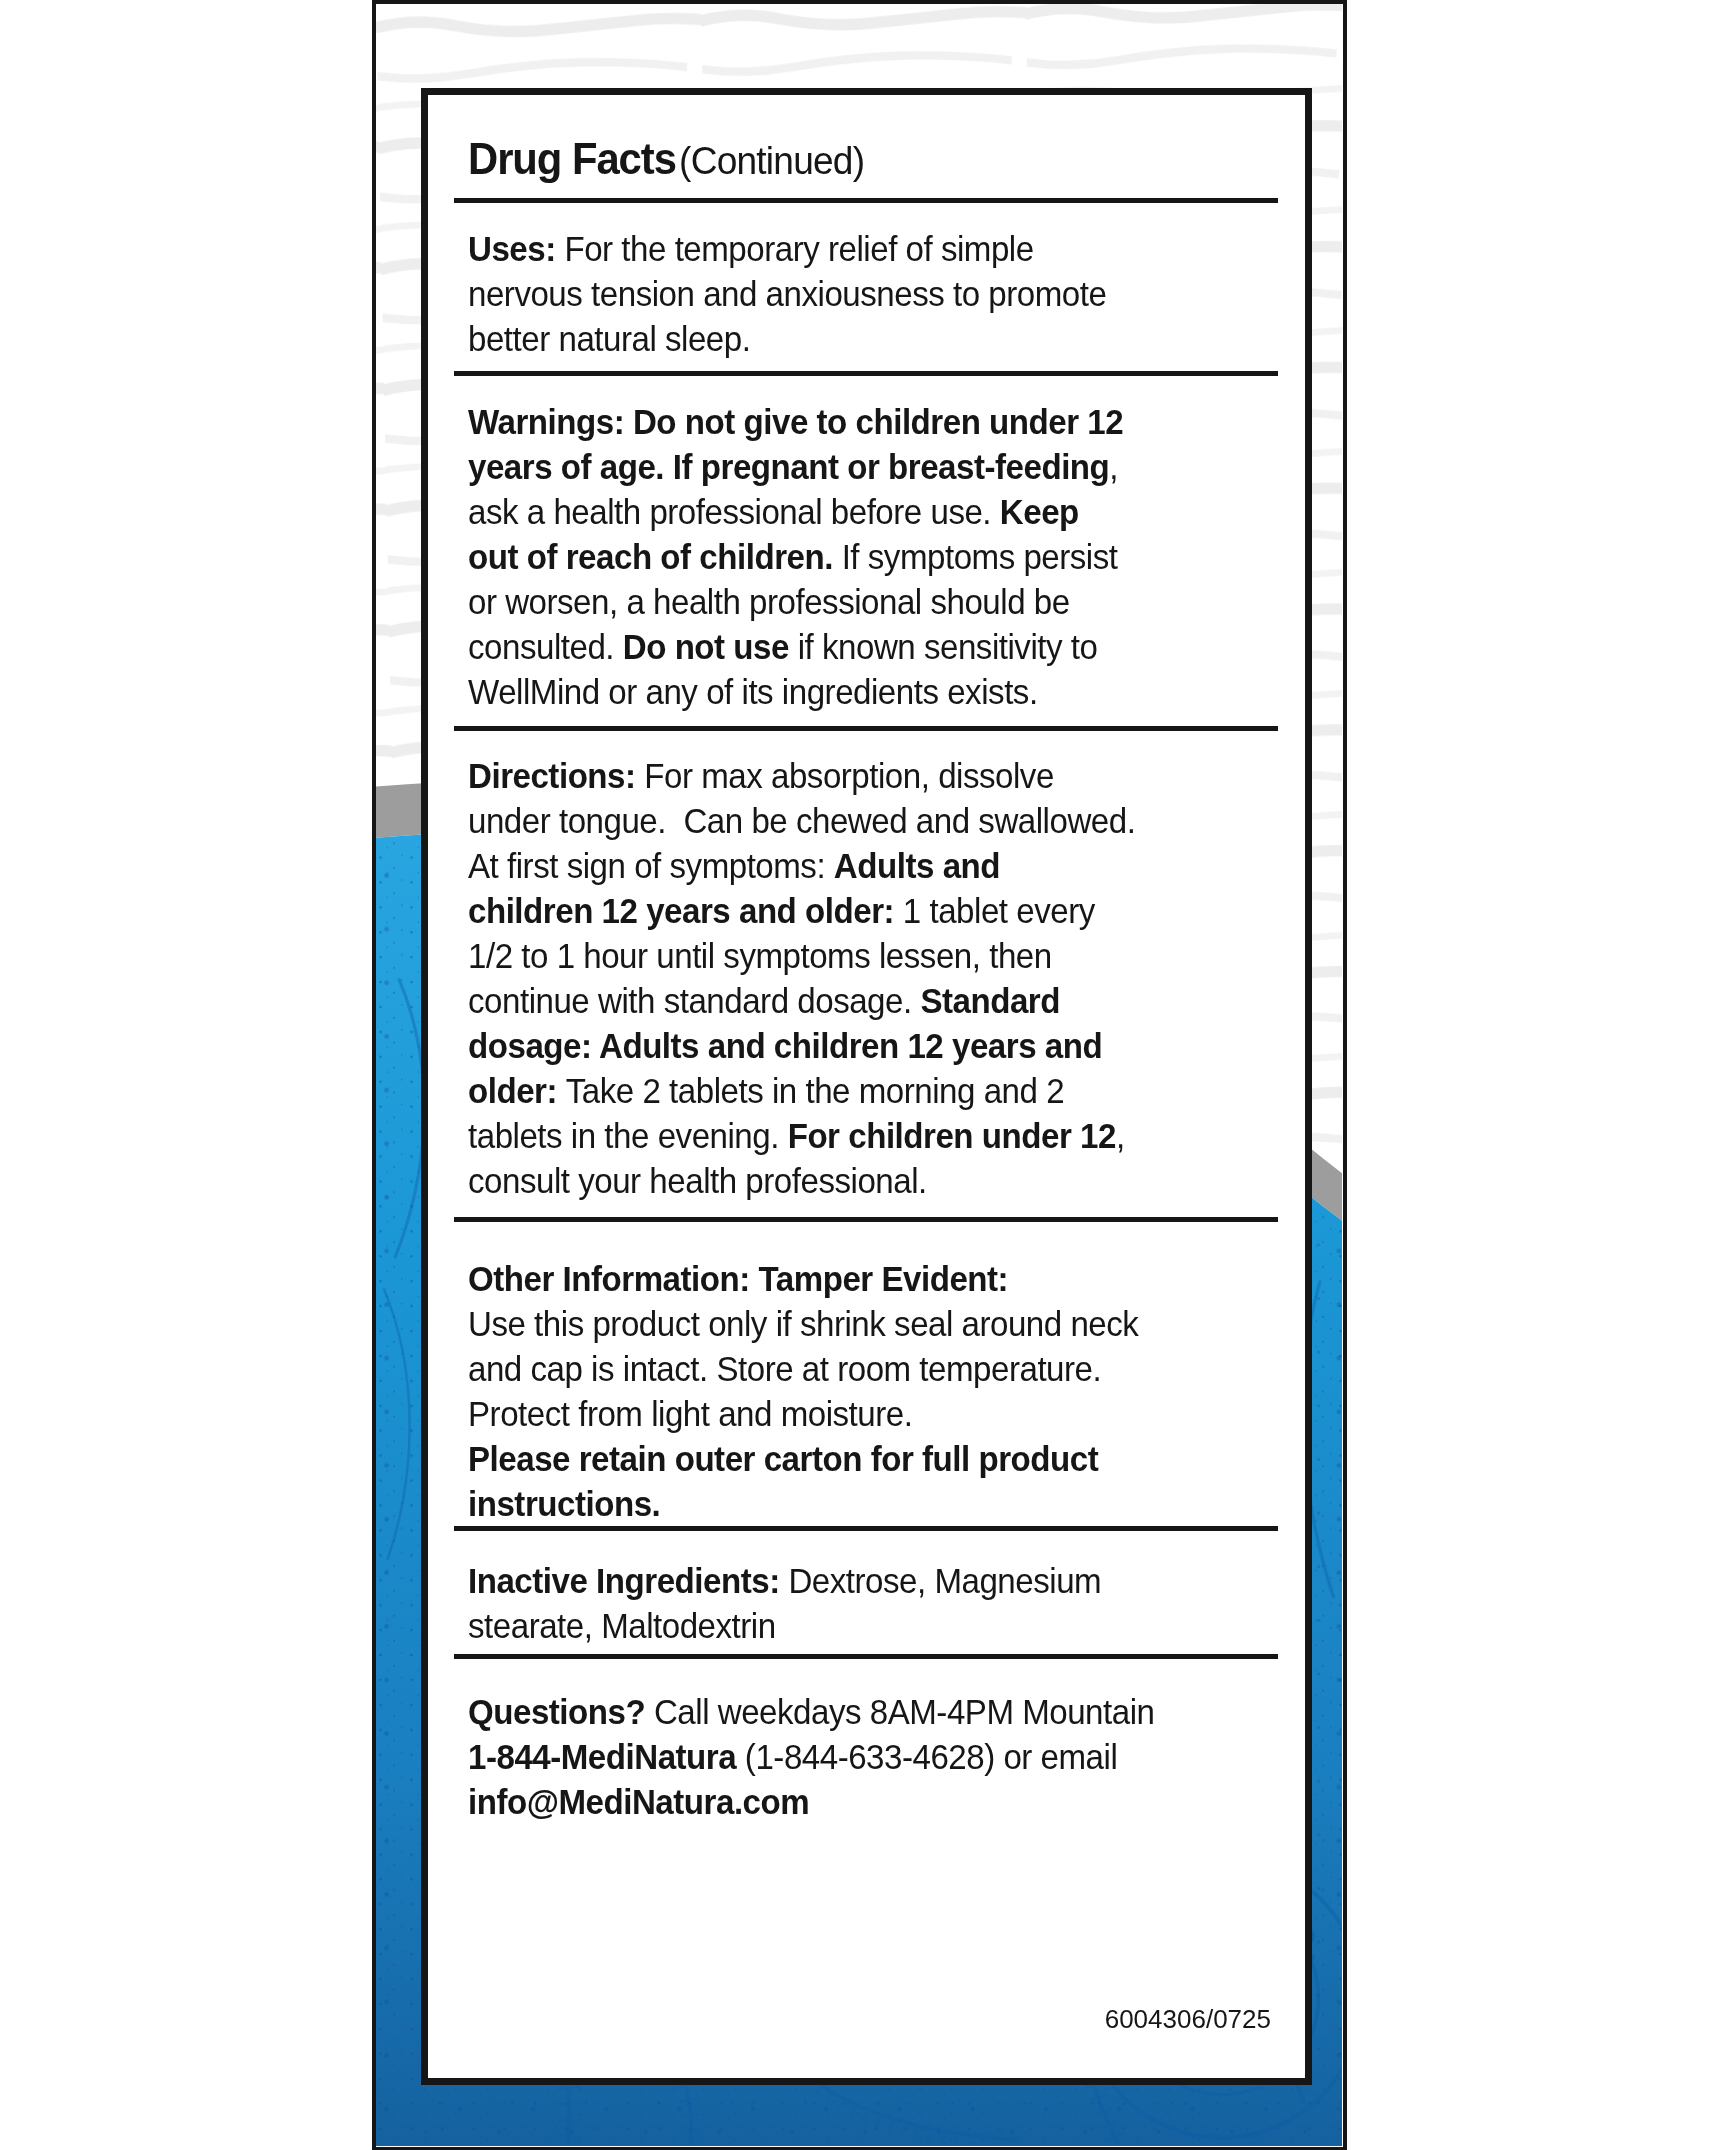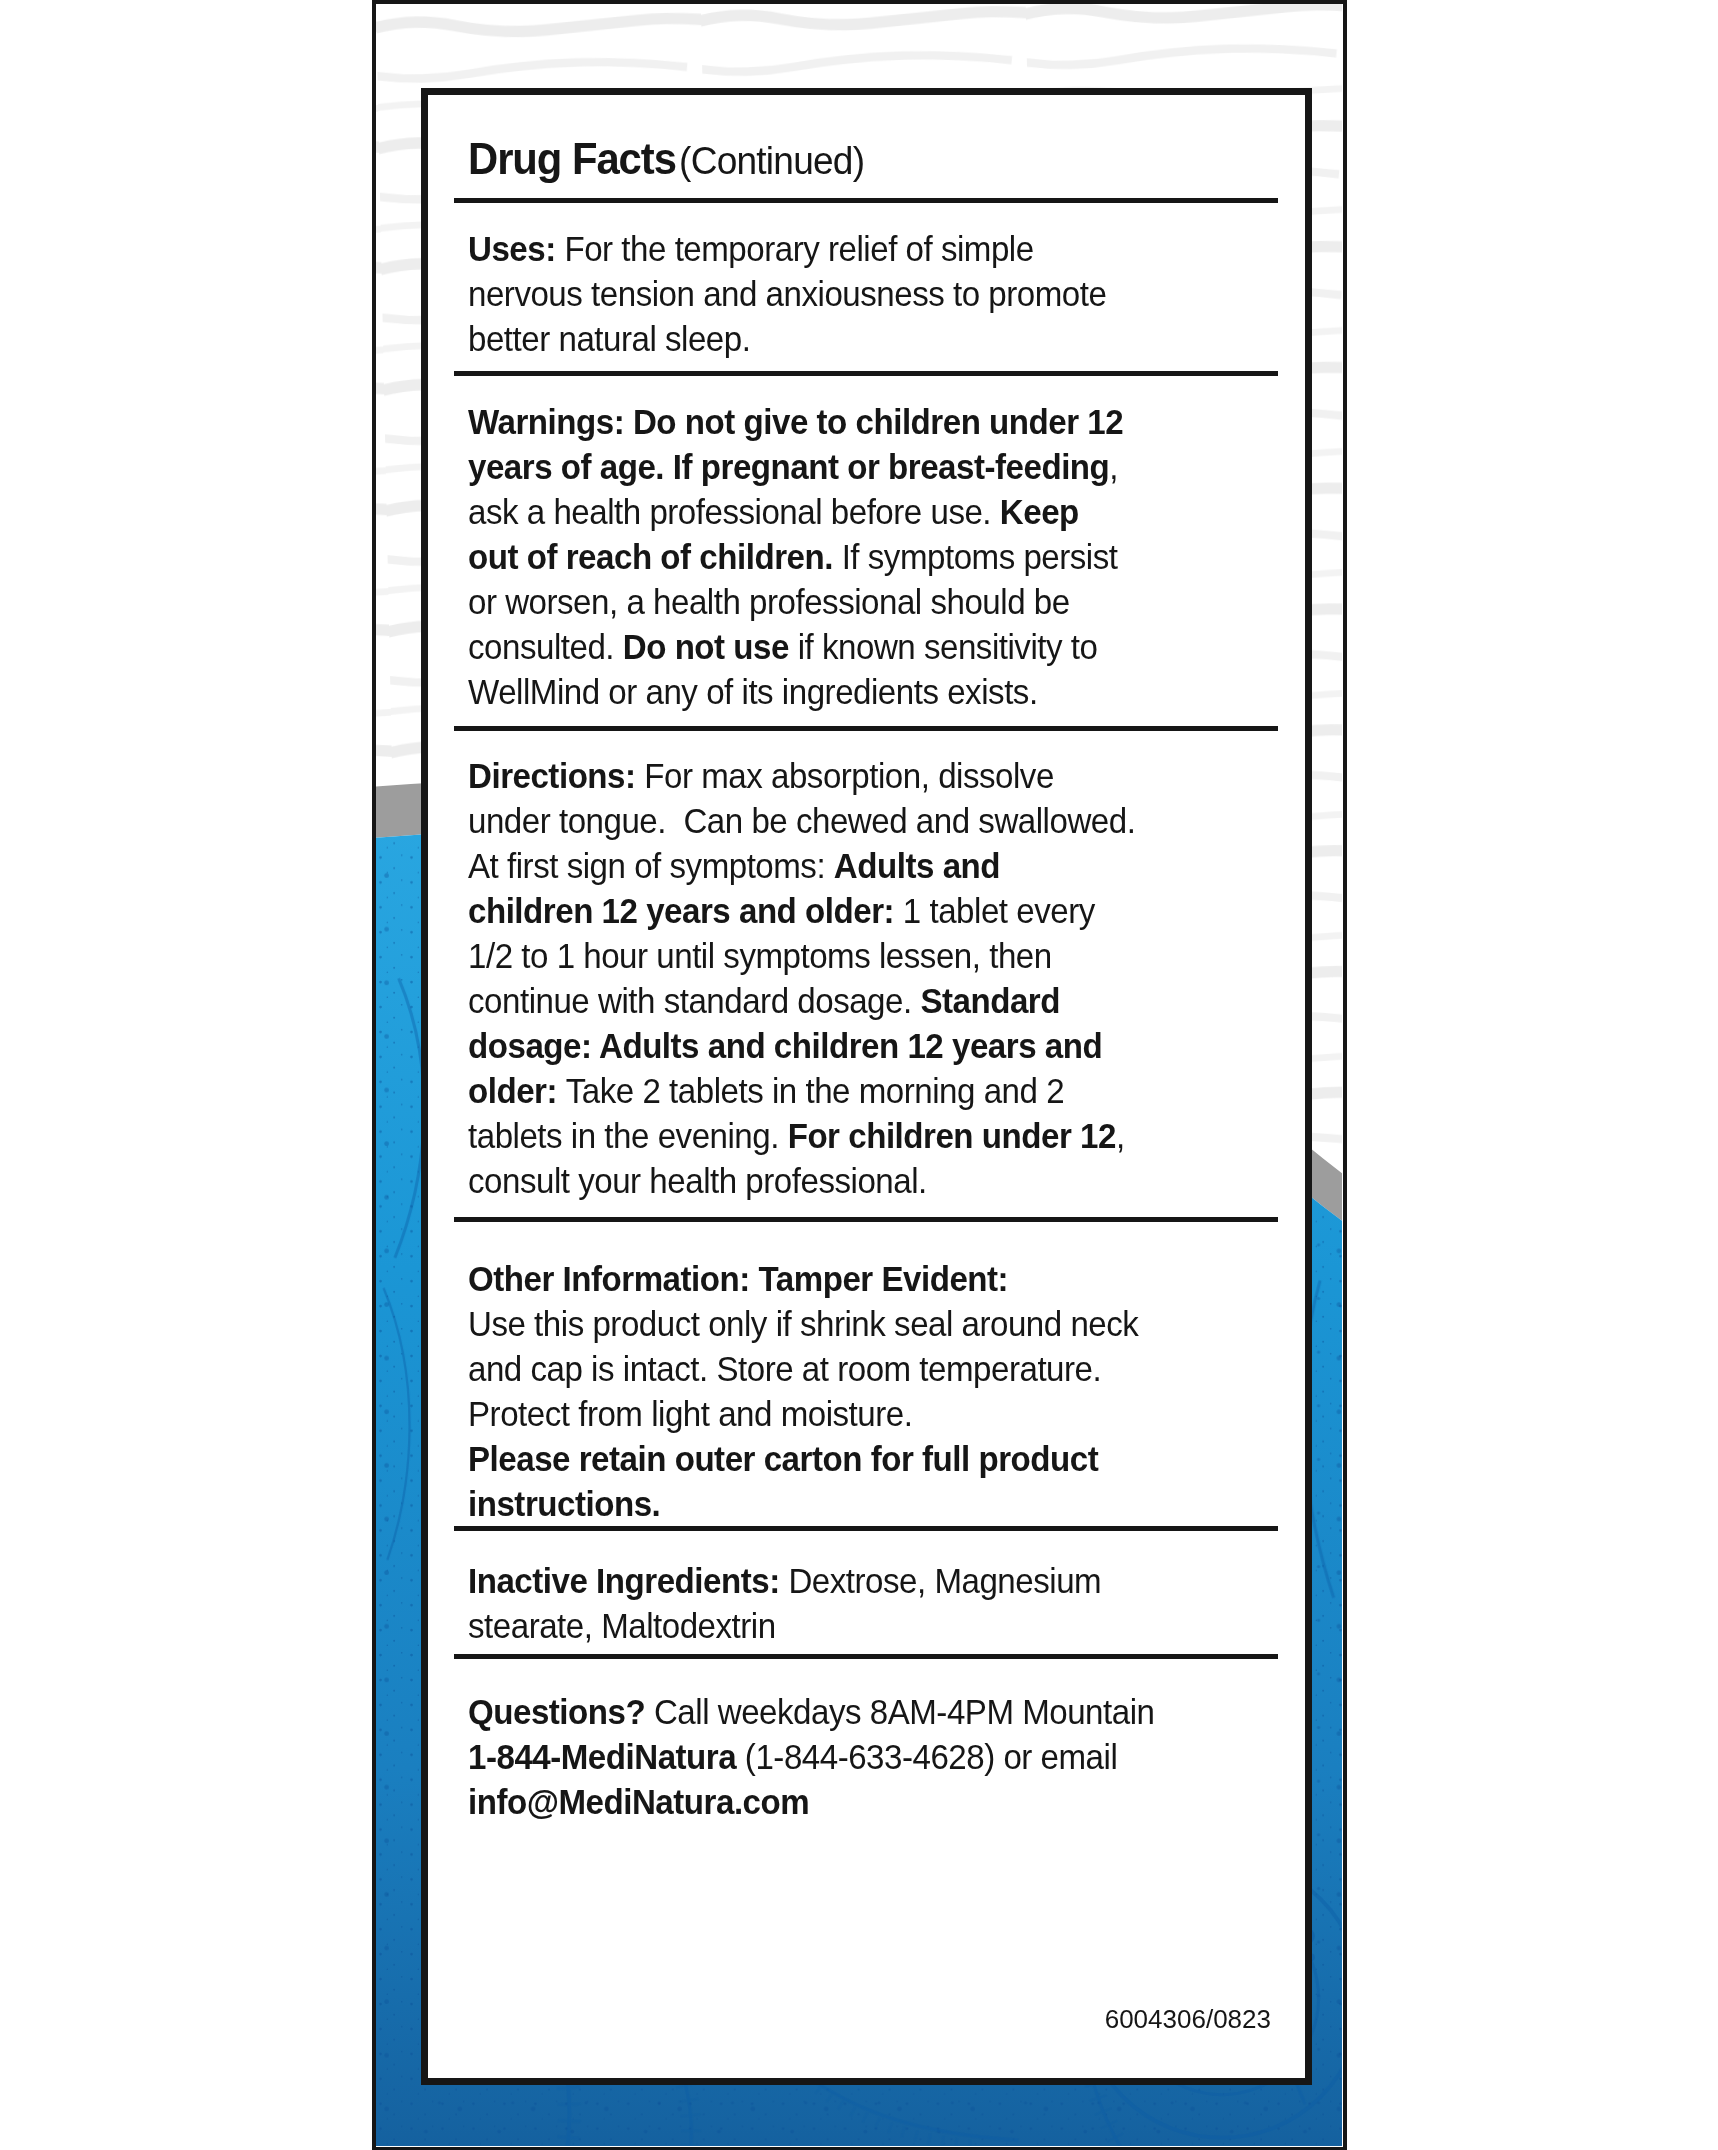--- a/index.html
+++ b/index.html
@@ -154,19 +154,19 @@
               <div class="tline"><span class="b">Inactive Ingredients: </span><span>Dextrose, Magnesium</span></div>
               <div class="tline"><span>stearate, Maltodextrin</span></div>
             </div>
             <div class="section" style="top: 1594px;">
               <div class="tline"><span class="b">Questions? </span><span>Call weekdays 8AM-4PM Mountain</span></div>
               <div class="tline"><span class="b">1-844-MediNatura </span><span>(1-844-633-4628) or email</span></div>
               <div class="tline"><span class="b">info@MediNatura.com</span></div>
             </div>
           </div>
 
-        <div class="code">6004306/0823</div>
+        <div class="code">6004306/0725</div>
       </div>
     </div>
 
   </div>
 </div>
 
 
 </body></html>

